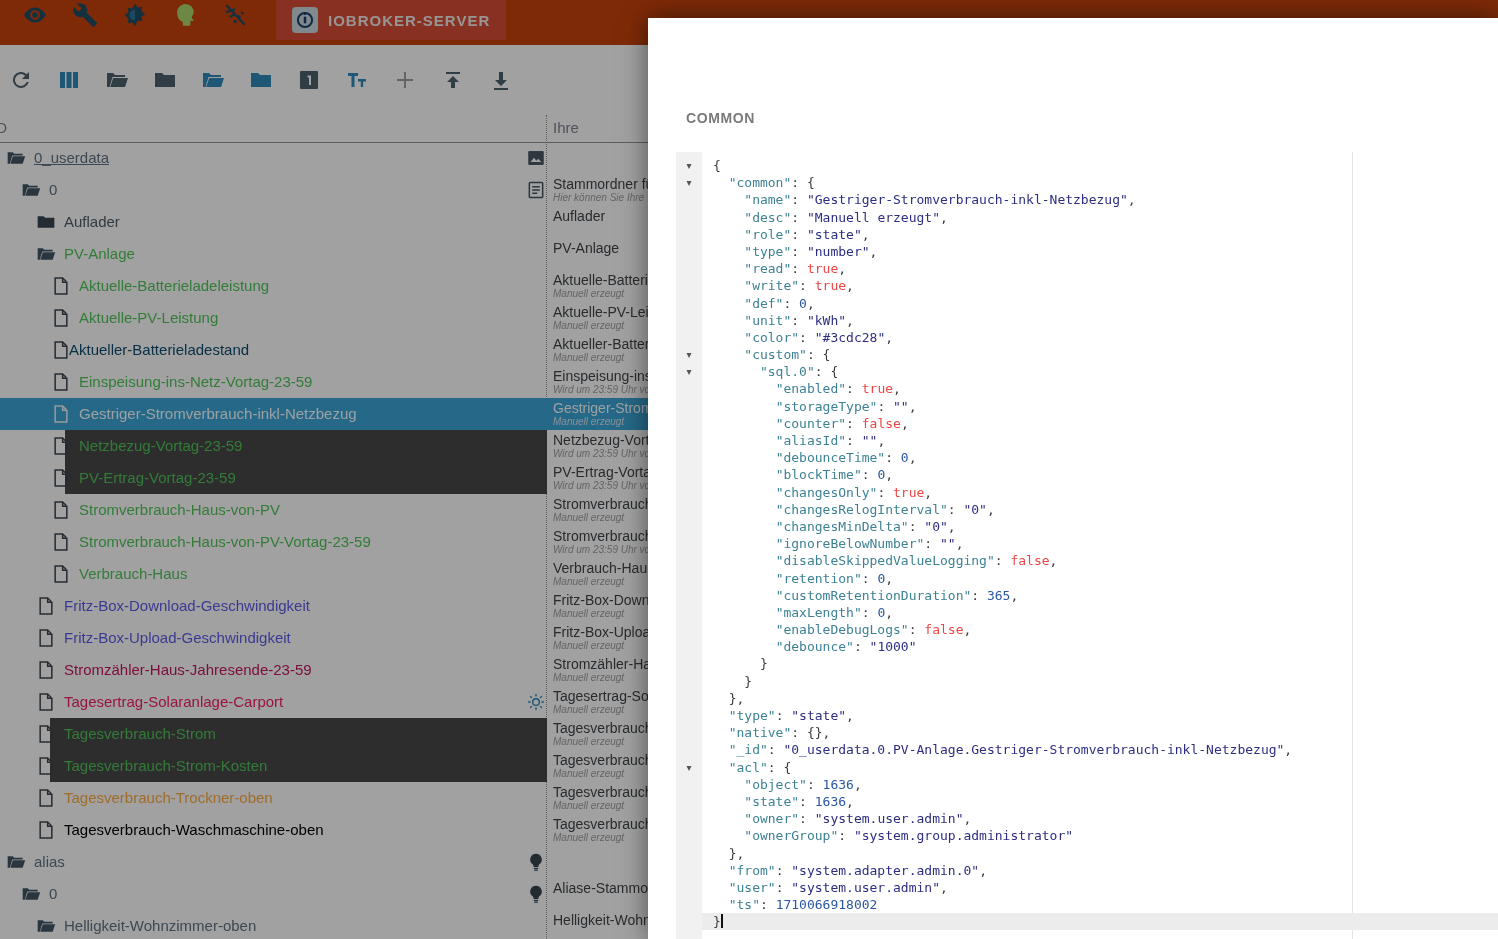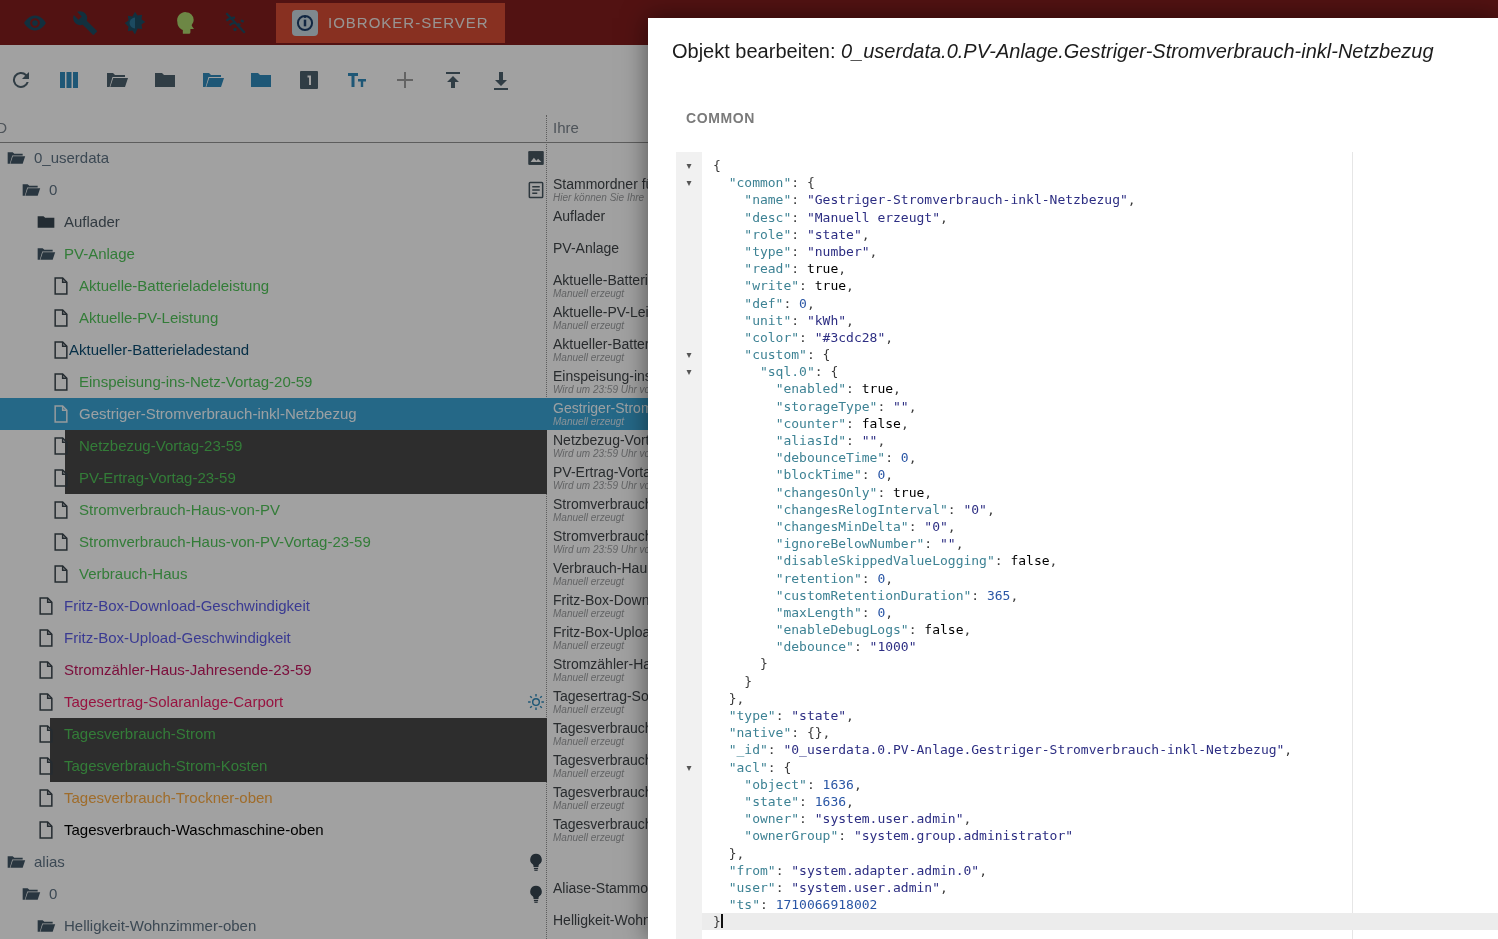--- a/index.html
+++ b/index.html
@@ -1,21 +1,21 @@
 <!DOCTYPE html>
 <html><head>
 <meta charset="utf-8">
 <style>
   html,body{margin:0;padding:0;}
   body{font-family:"Liberation Sans",sans-serif;background:#222;}
   #screen{position:relative;width:1498px;height:939px;overflow:hidden;background:#f7f7f7;}
 
   
   #leftapp{position:absolute;inset:0;background:#f7f7f7;}
-  #appbar{position:absolute;left:0;top:0;width:1498px;height:45px;background:#7f1d1d;display:flex;align-items:center;}
+  #appbar{position:absolute;left:0;top:0;width:1498px;height:45px;background:#c2410c;display:flex;align-items:flex-start;font-weight:bold;}
   .abicon{width:30px;height:30px;margin-left:20px;display:flex;align-items:center;justify-content:center;color:#1d4a60;flex:0 0 auto;cursor:pointer;}
   .abicon svg{width:26px;height:26px;}
   #serverbtn{margin-left:26px;height:40px;background:#d24b33;display:flex;align-items:center;padding:0 16px;color:#e9e4e2;font-size:15px;letter-spacing:1px;cursor:pointer;}
   #serverbtn .logo{width:26px;height:26px;background:#c3d3da;border-radius:4px;margin-right:10px;display:flex;align-items:center;justify-content:center;color:#1c3d66;}
   #toolbar{position:absolute;left:0;top:45px;width:1498px;height:70px;display:flex;align-items:center;}
   .tbicon{width:26px;height:26px;margin-left:22px;display:flex;align-items:center;justify-content:center;cursor:pointer;}
   .tbicon svg{width:24px;height:24px;}
   .tbicon:first-child{margin-left:8px;}
 
   #gridhead{position:absolute;left:0;top:115px;width:1498px;height:27px;border-bottom:1px solid #8f8f8f;color:#78818a;font-size:15px;}
@@ -54,21 +54,21 @@
   #editor{position:absolute;left:0;top:134px;right:0;bottom:0;background:#fff;overflow:hidden;}
   #gutter{position:absolute;left:28px;top:0;bottom:0;width:26px;background:#f1f1f1;}
   .gcell{position:absolute;left:0;width:26px;text-align:center;font-size:10px;color:#555;cursor:pointer;}
   #ruler{position:absolute;left:704px;top:0;bottom:0;border-left:1px solid #e6e6e6;}
   #lines{position:absolute;left:54px;top:5px;right:0;font-family:"DejaVu Sans Mono",monospace;font-size:13px;color:#3a3a3a;}
   .cline{position:relative;padding-left:11px;white-space:pre;}
   .cline.active{background:#ececec;}
   .jk{color:#3d8294;}
   .js{color:#2d2e83;}
   .jn{color:#2a56a5;}
-  .jb{color:#000000;}
+  .jb{color:#ef4444;}
   .cursor{display:inline-block;width:2px;height:14px;background:#111;vertical-align:-2px;}
 </style>
 </head>
 <body>
 
 <div id="screen">
 
   <div id="leftapp">
     <div id="appbar">
       <span class="abicon">
@@ -184,21 +184,21 @@
     <div id="coldivider"></div>
 
     <div id="tree">
         <div class="trow">
           <span class="ticon" style="left: 6px; color: rgb(63, 84, 99);">
             <svg viewBox="0 0 24 24" fill="currentColor">
               <path d="M2 5h6l2 2h10v2H7.5L4.6 19H2z"></path>
               <path d="M8.2 10H23l-3 9H5.2z"></path>
             </svg>
           </span>
-          <span class="tlabel" style="left: 34px; color: rgb(93, 112, 129);">0_userdata</span>
+          <span class="tlabel" style="left: 34px; color: rgb(93, 112, 129); text-decoration: underline;">0_userdata</span>
           <span class="nicon" style="color: rgb(69, 85, 95);">
             <svg viewBox="0 0 24 24" fill="currentColor">
               <path d="M3 4h18v16H3zM5.5 16.5l4-5 3 3.6 2-2.4 4 3.8z" fill-rule="evenodd"></path>
               <rect x="3" y="4" width="18" height="16" rx="1" fill="currentColor"></rect>
               <path d="M5.5 16.8l4-5 3 3.6 2-2.4 4 3.8z" fill="#f7f7f7"></path>
             </svg>
           </span>
         </div>
         <div class="trow">
           <span class="ticon" style="left: 21px; color: rgb(63, 84, 99);">
@@ -281,21 +281,21 @@
             <div class="nsub">Manuell erzeugt</div>
           </div>
         </div>
         <div class="trow">
           <span class="ticon" style="left: 51px; color: rgb(58, 68, 76);">
             <svg viewBox="0 0 24 24" fill="none" stroke="currentColor" stroke-width="1.8">
               <path d="M5 2.5h9l5 5V21.5H5z"></path>
               <path d="M14 2.5v5h5"></path>
             </svg>
           </span>
-          <span class="tlabel" style="left: 79px; color: rgb(79, 191, 87);">Einspeisung-ins-Netz-Vortag-20-59</span>
+          <span class="tlabel" style="left: 79px; color: rgb(79, 191, 87);">Einspeisung-ins-Netz-Vortag-23-59</span>
           <div class="ncell">
             <div class="nname">Einspeisung-ins</div>
             <div class="nsub">Wird um 23:59 Uhr vo</div>
           </div>
         </div>
         <div class="trow selected">
           <span class="ticon" style="left: 51px; color: rgb(232, 238, 242);">
             <svg viewBox="0 0 24 24" fill="none" stroke="currentColor" stroke-width="1.8">
               <path d="M5 2.5h9l5 5V21.5H5z"></path>
               <path d="M14 2.5v5h5"></path>
@@ -532,23 +532,20 @@
           <div class="ncell">
             <div class="nname">Helligkeit-Wohn</div>
           </div>
         </div>
       </div>
   </div>
 
   <div id="dim"></div>
 
   <div id="dialog">
-    <div id="dlg-title">
-      <span>Objekt bearbeiten: </span><span class="tid">0_userdata.0.PV-Anlage.Gestriger-Stromverbrauch-inkl-Netzbezug</span>
-    </div>
     <div id="tabs">
       <div class="tab">COMMON</div>
     </div>
     <div id="editor">
       <div id="gutter">
           <div class="gcell" style="top: 5px; height: 17.2px; line-height: 17.2px;">▾</div>
           <div class="gcell" style="top: 22.2px; height: 17.2px; line-height: 17.2px;">▾</div>
           <div class="gcell" style="top: 194.2px; height: 17.2px; line-height: 17.2px;">▾</div>
           <div class="gcell" style="top: 211.4px; height: 17.2px; line-height: 17.2px;">▾</div>
           <div class="gcell" style="top: 607px; height: 17.2px; line-height: 17.2px;">▾</div>

